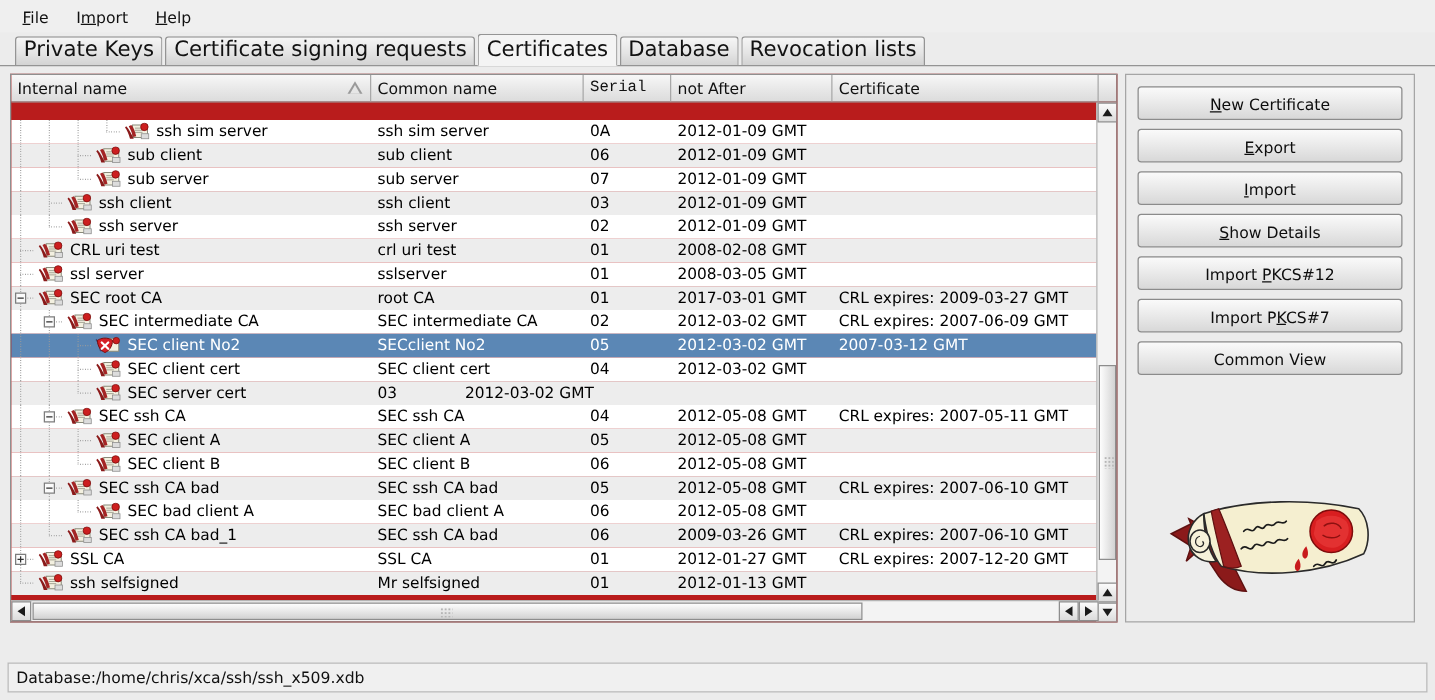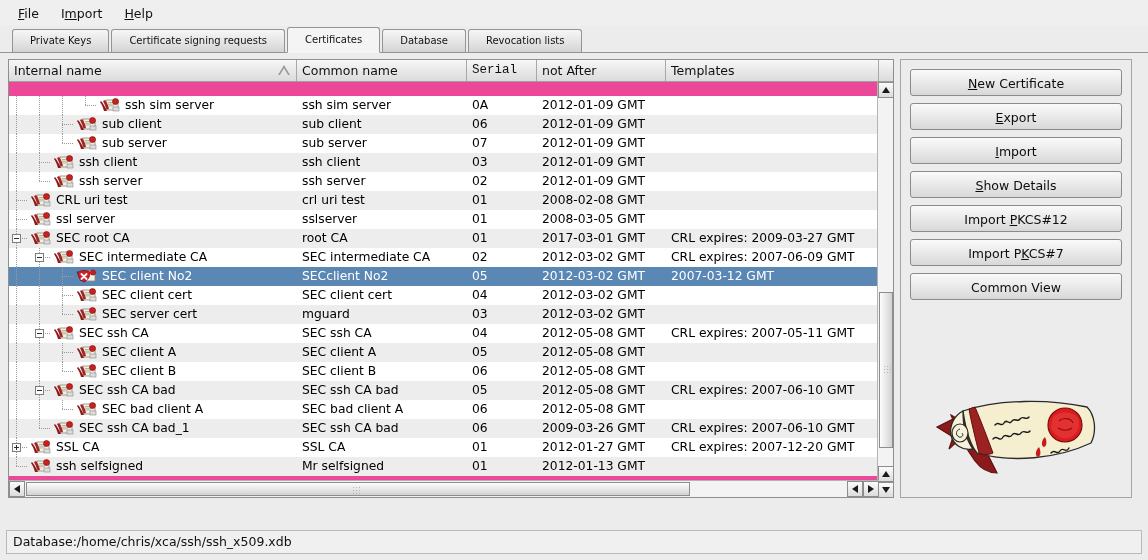--- a/index.html
+++ b/index.html
@@ -36,22 +36,22 @@
     height: 26px;
     position: relative;
     padding-left: 12px;
     display: flex;
     align-items: flex-end;
     background: #ececec;
   }
   .tab {
     height: 23px;
     line-height: 21px;
-    padding: 0 17px;
-    font-size: 10px;
+    padding: 0 6px;
+    font-size: 17px;
     background: linear-gradient(to bottom, #f6f6f6 0%, #e3e3e3 60%, #d3d3d3 100%);
     border: 1px solid #949494;
     border-bottom: none;
     border-radius: 3px 3px 0 0;
     margin-right: 2px;
     color: #121212;
     white-space: nowrap;
     position: relative;
     cursor: default;
   }
@@ -73,21 +73,21 @@
     border-top: 1px solid #949494;
     padding: 6px 8px 0 8px;
     display: flex;
     gap: 6px;
   }
 
   
   #treepanel {
     width: 886px;
     height: 439px;
-    background: #ec4899;
+    background: #b91c1c;
     border: 1px solid #8f8f8f;
     position: relative;
     overflow: hidden;
   }
 
   
   #thead {
     display: flex;
     height: 22px;
     background: linear-gradient(to bottom, #f7f7f7 0%, #e9e9e9 50%, #dcdcdc 100%);
@@ -345,21 +345,21 @@
 
 <div id="body">
 
   <div id="treepanel">
 
     <div id="thead">
         <div class="th" style="width: 288px;"><span>Internal name</span><span class="sortmark"></span></div>
         <div class="th" style="width: 170px;"><span>Common name</span></div>
         <div class="th" style="width: 70px; font-family: Liberation Mono, monospace;"><span>Serial</span></div>
         <div class="th" style="width: 129px;"><span>not After</span></div>
-        <div class="th" style="width: 213px;"><span>Templates</span></div>
+        <div class="th" style="width: 213px;"><span>Certificate</span></div>
       </div>
 
     <div id="rows">
         <div class="row odd">
           <div class="cell c-name">
             <div class="guides">
               <div class="vline" style="left: 7px;"></div>
               <div class="vline" style="left: 30px;"></div>
               <div class="vline" style="left: 53px;"></div>
               <div class="vline half" style="left: 76px;"></div>
@@ -659,21 +659,20 @@
                 <line x1="9" y1="6.2" x2="17" y2="6.2" stroke="#9a9a8a" stroke-width="0.7"></line>
                 <line x1="9" y1="7.9" x2="15" y2="7.9" stroke="#9a9a8a" stroke-width="0.7"></line>
                 <path d="M2 3 C4 5 6 9 8 13 L5 13 C4 9 2.5 6 1 4 Z" fill="#8b1a1a"></path>
                 <path d="M6 2 C8 4 9 7 10 11 L7.5 11.5 C6.5 8 5 5 4 3 Z" fill="#a52424"></path>
                 <circle cx="16.5" cy="3.5" r="3" fill="#cc1f1f" stroke="#7e0c0c" stroke-width="0.6"></circle>
                 <rect x="14" y="9" width="6" height="4" fill="#dcdcdc" stroke="#8a8a8a" stroke-width="0.6"></rect>
               </svg>
             </span>
             <span class="rowlabel" style="left: 93px;">SEC server cert</span>
           </div>
-          <div class="cell c-cn">mguard</div>
           <div class="cell c-ser">03</div>
           <div class="cell c-exp">2012-03-02 GMT</div>
           <div class="cell c-rev"></div>
         </div>
         <div class="row odd">
           <div class="cell c-name">
             <div class="guides">
               <div class="vline" style="left: 7px;"></div>
               <div class="vline" style="left: 30px;"></div>
               <div class="hline" style="left: 30px; width: 11px;"></div>

